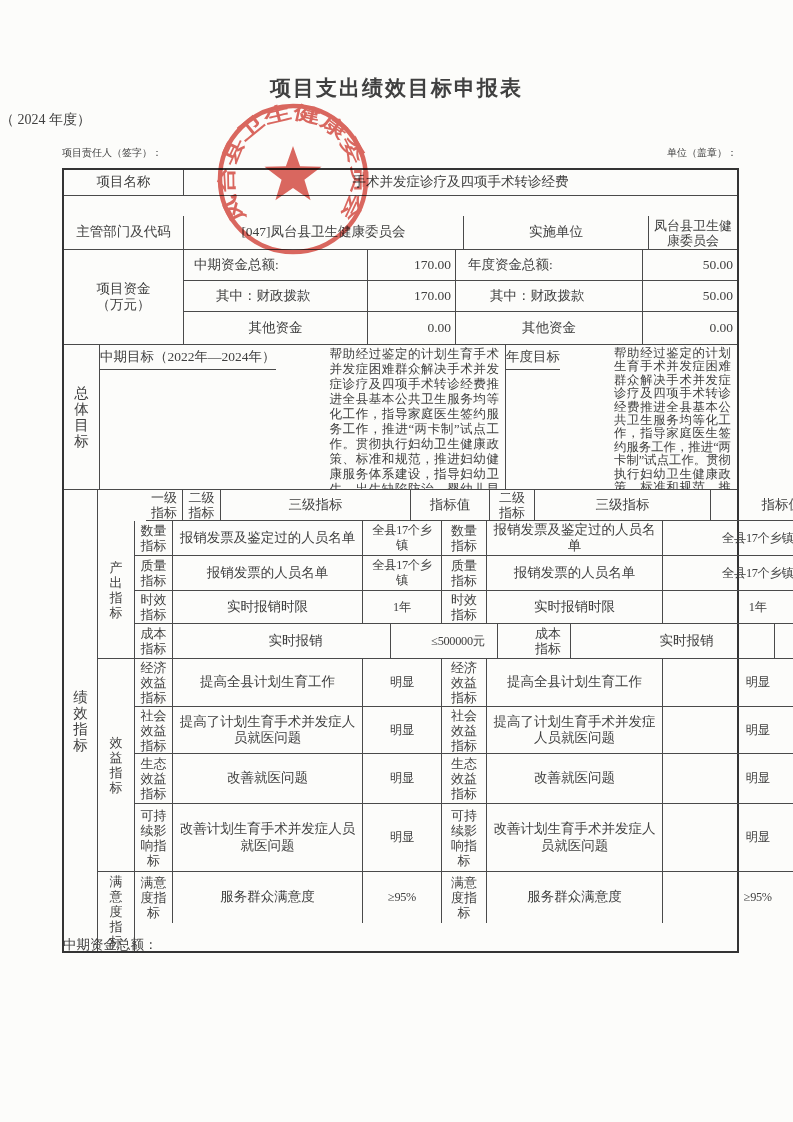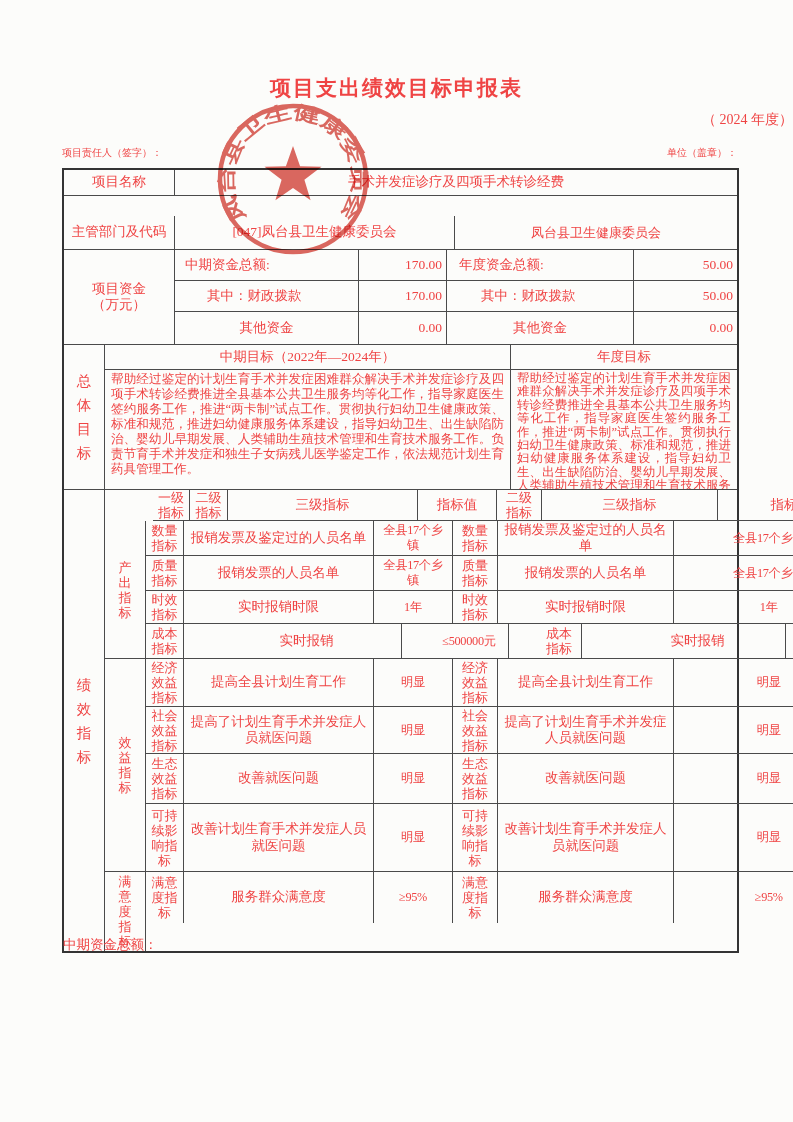--- a/index.html
+++ b/index.html
@@ -1,29 +1,29 @@
 <!DOCTYPE html>
 <html><head>
 <meta charset="utf-8">
 <style>
   * { margin:0; padding:0; box-sizing:border-box; }
   html,body { background:#888; }
   .page {
     position:relative; width:793px; height:1122px; margin:0 auto;
-    background:#fcfcfa; color:#ef4444;
+    background:#fcfcfa; color:#404040;
     font-family:"Liberation Serif","DejaVu Serif",serif;
     overflow:hidden;
   }
   .title {
     position:absolute; top:74px; left:0; width:100%;
     text-align:center; font-size:21px; font-weight:bold; letter-spacing:2px;
   }
   .subtitle {
     position:absolute; top:111px; left:0; width:100%;
-    text-align:right; font-size:14px;
+    text-align:left; font-size:14px;
   }
   .signline {
     position:absolute; top:146px; left:62px; width:675px;
     display:flex; justify-content:space-between; font-size:10px;
   }
   .footer {
     position:absolute; top:936px; left:63px; font-size:13.5px;
   }
   
   .maintable {
@@ -32,38 +32,38 @@
   }
   .row { display:flex; border-bottom:1px solid #4a4a4a; }
   .cell {
     display:flex; align-items:center; justify-content:center;
     text-align:center; padding:2px 4px; border-right:1px solid #4a4a4a;
     overflow:hidden;
   }
   .cell.last { border-right:none; flex:1; }
   .cell.left  { justify-content:flex-start; text-align:left; }
   .cell.right { justify-content:flex-end; text-align:center; }
-  .w111{width:111px;} .w280{width:280px;} .w185{width:185px;}
+  .w111{width:120px;} .w280{width:280px;} .w185{width:185px;}
   .w184{width:184px;} .w88{width:88px;} .w187{width:187px;}
   .h26{height:26px;} .h34{height:34px;margin-top:20px;} .h30{height:30px;}
   .h31{height:31px;} .h32{height:32px;}
   .group { display:flex; border-bottom:1px solid #4a4a4a; }
   .group.nobb { border-bottom:none; }
   .group-label {
     display:flex; align-items:center; justify-content:center; text-align:center;
-    border-right:1px solid #4a4a4a; padding:2px 20px;
+    border-right:1px solid #4a4a4a; padding:2px 9px;
   }
   .group-rows { flex:1; display:flex; flex-direction:column; }
   .group-rows .row:last-child { border-bottom:none; }
   .prelines { white-space:pre-line; }
   
-  .vlabel span { display:block; width:15px; font-size:14.5px; line-height:24px; text-align:center; word-break:break-all; }
+  .vlabel span { display:block; width:15px; font-size:14.5px; line-height:16px; text-align:center; word-break:break-all; }
   .w36 { width:36px; }
   
-  .goal-col { display:flex; flex-direction:column; }
+  .goal-col { display:flex; flex-direction:row;gap:48px; }
   .goal-head {
     height:25px; display:flex; align-items:center; justify-content:center;
     border-bottom:1px solid #4a4a4a; font-size:13.5px;
   }
   .goal-body { flex:1; padding:2px 6px 0 6px; text-align:justify; overflow:hidden; }
   .goal-body.mid { font-size:12.6px; line-height:15px; }
   .goal-body.ann { font-size:12.4px; line-height:13.4px; }
   .gw406 { width:406px; border-right:1px solid #4a4a4a; }
   
   .cw37{width:37px;} .cw38{width:38px;} .cw190{width:190px;}
@@ -91,20 +91,21 @@
   <div class="maintable">
 
     <div class="row h26">
       <div class="cell w111">项目名称</div>
       <div class="cell last">手术并发症诊疗及四项手术转诊经费</div>
     </div>
 
     <div class="row h34">
       <div class="cell w111">主管部门及代码</div>
       <div class="cell w280">[047]凤台县卫生健康委员会</div>
+      <div class="cell w185">实施单位</div>
       <div class="cell last l2c">凤台县卫生健康委员会</div>
     </div>
 
 
     <div class="group">
       <div class="group-label w111 prelines">项目资金
 （万元）</div>
       <div class="group-rows">
         <div class="row h31">
           <div class="cell w184 left" style="padding-left:10px">中期资金总额:</div>

